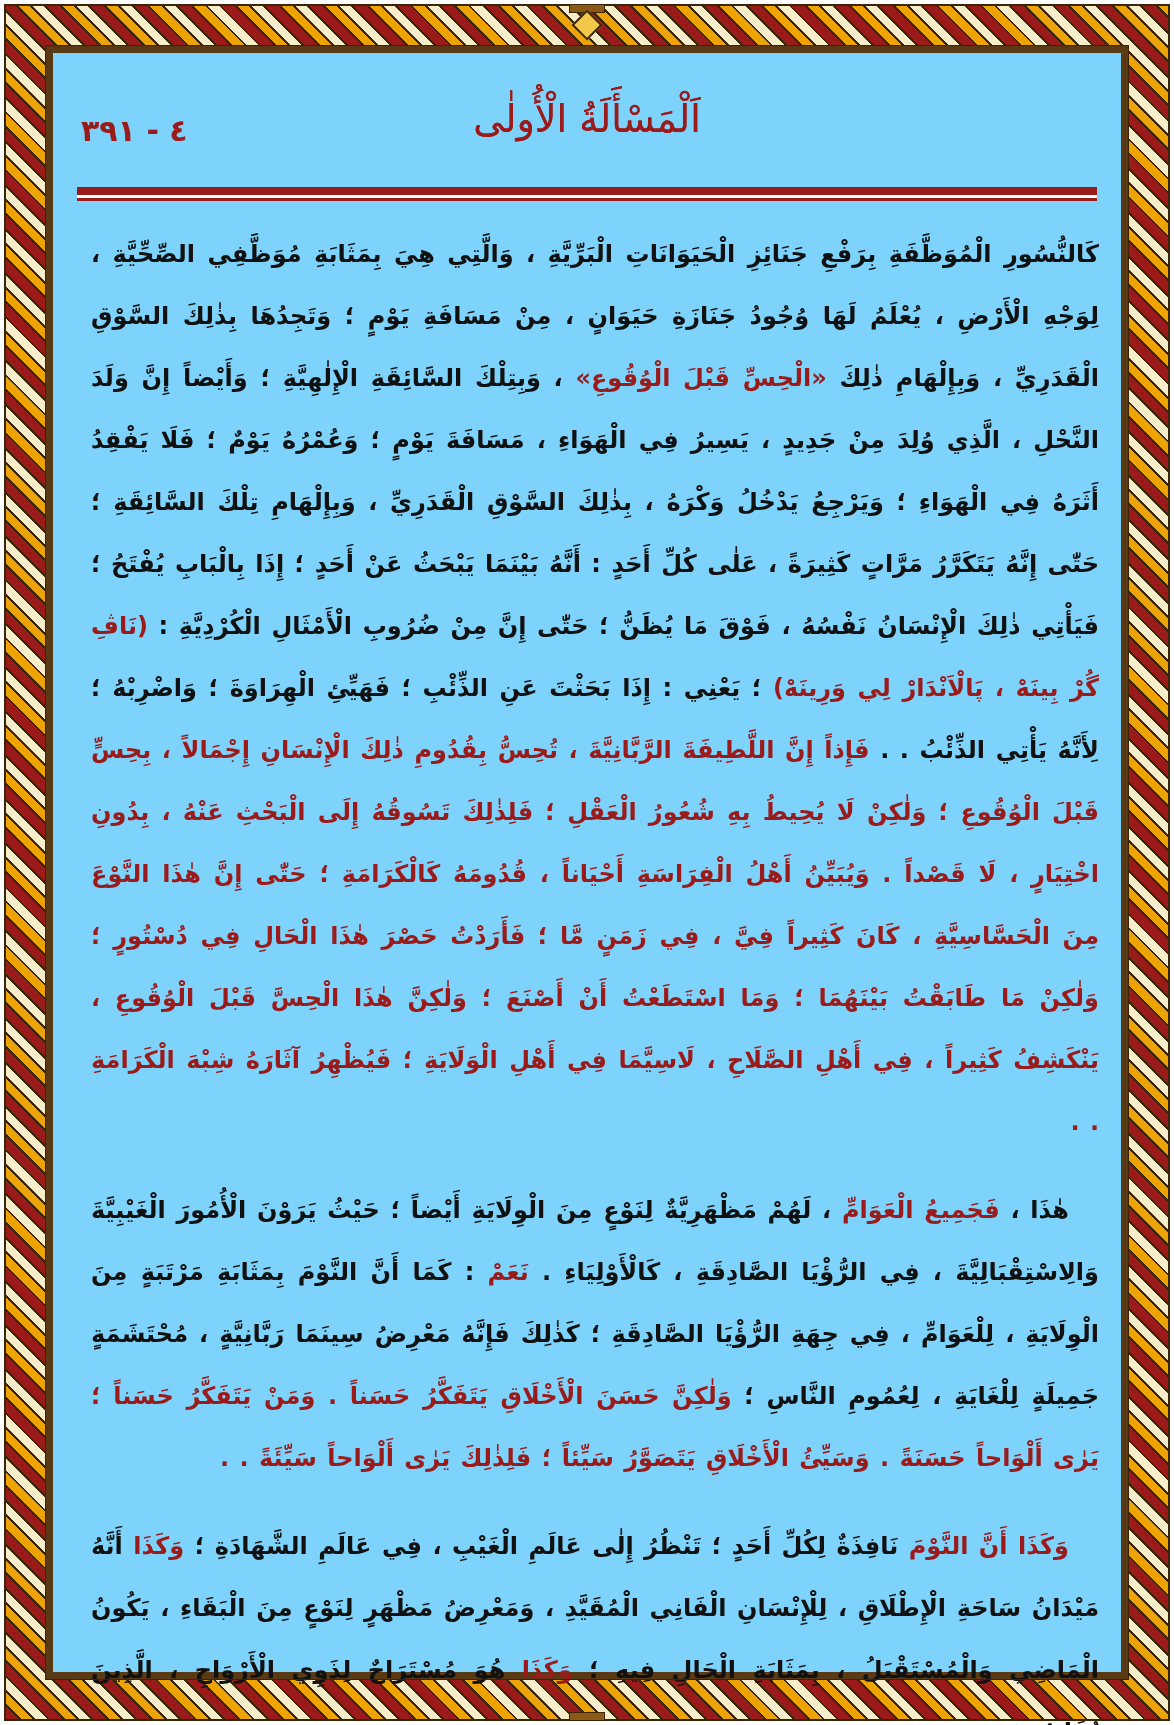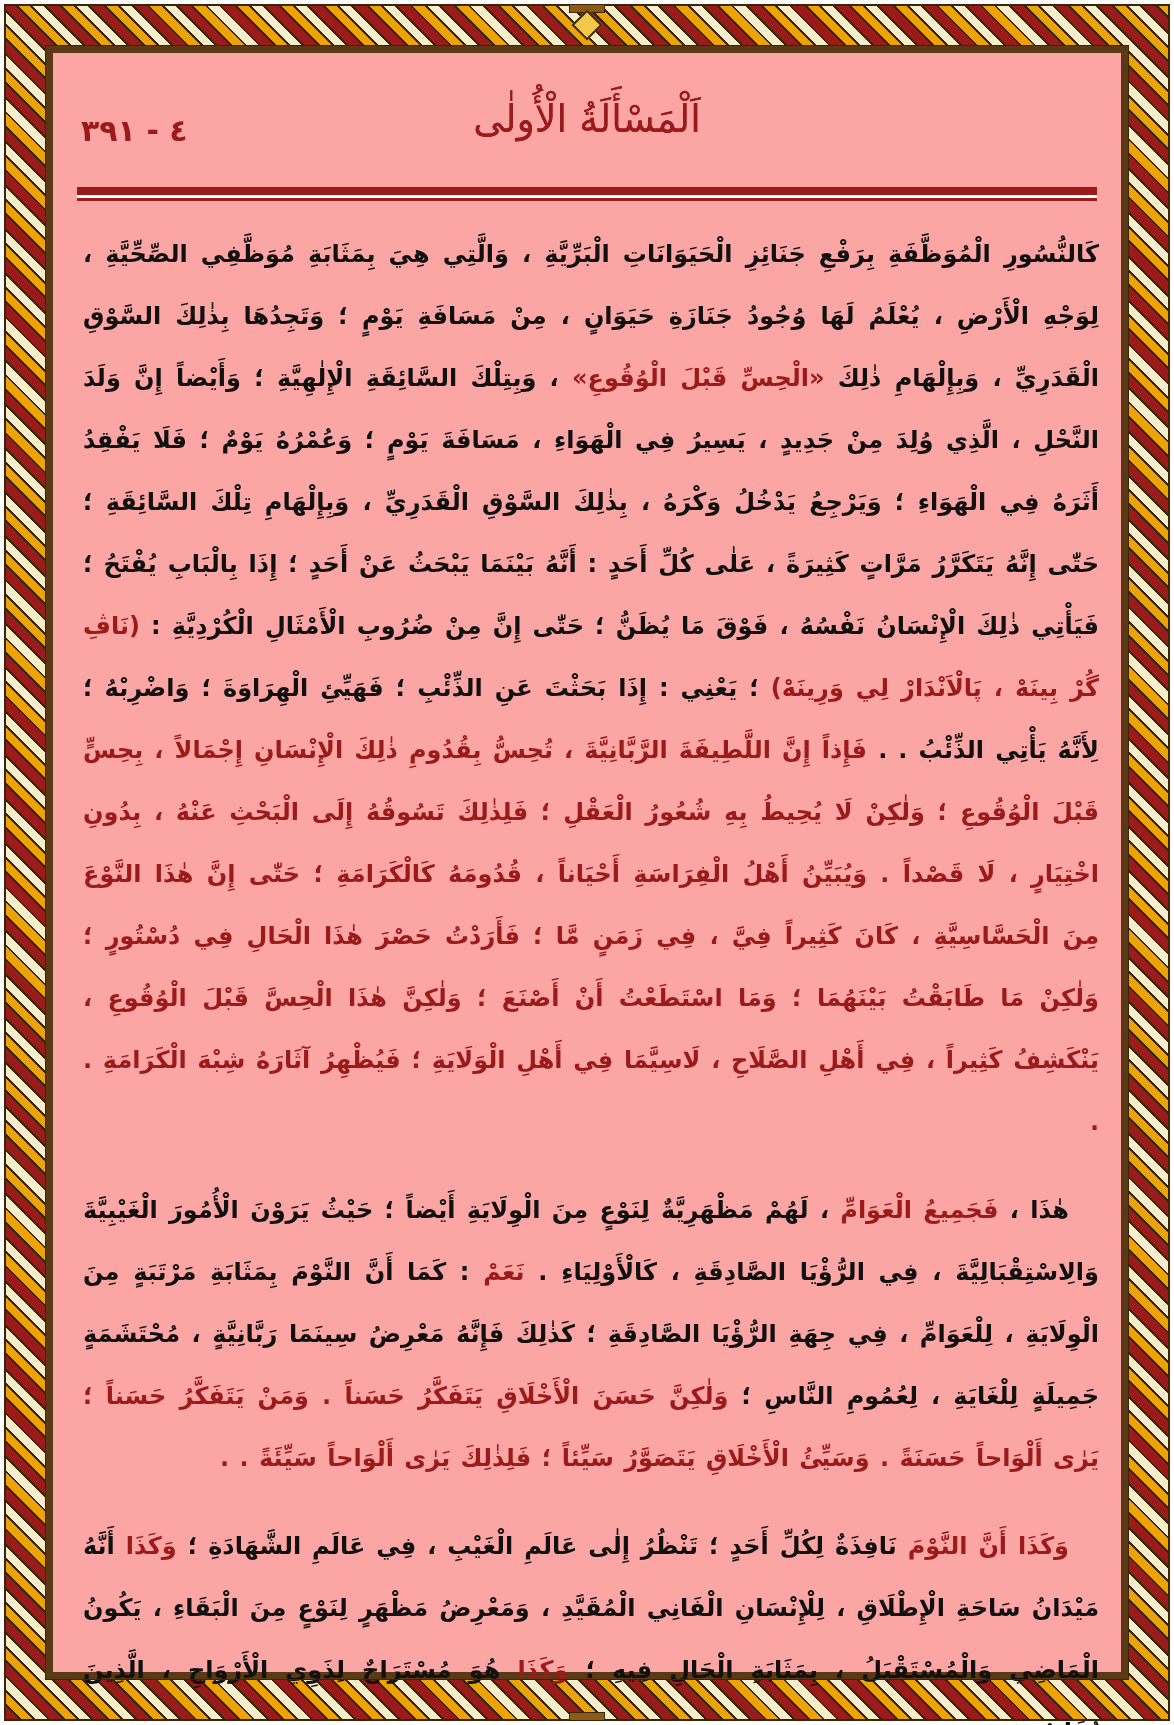--- a/index.html
+++ b/index.html
@@ -27,21 +27,21 @@
   }
   .ornament-tab-top,.ornament-tab-bottom{
     position:absolute;left:50%;transform:translateX(-50%);
     width:34px;height:7px;background:#8a5a16;border:1px solid #3c2406;
   }
   .ornament-tab-top{top:-2px}
   .ornament-tab-bottom{bottom:-2px}
   
   .page{
     position:absolute;inset:46px;
-    background:#fca5a5;
+    background:#7dd3fc;
     border:7px solid #5a3a14;
     outline:1px solid #3c2406;
     padding:0 22px;
     box-sizing:border-box;
     direction:rtl;
   }
   
   .header{position:relative;height:104px;margin-top:26px;}
   .pagenum{
     position:absolute;left:6px;top:34px;
@@ -57,21 +57,21 @@
   .rule-thin{height:3px;background:#9b1b1b;}
   
   .bodytext{
     margin-top:22px;
     font-size:24px;font-weight:bold;
     line-height:62px;
     text-align:justify;
     color:#111111;
     word-spacing:2px;
   }
-  .para{margin:0 0 26px 8px;}
+  .para{margin:0 0 26px 16px;}
   .para.indent{text-indent:30px;}
   .r{color:#9b1b1b;}
   .k{color:#111111;}
 </style>
 </head>
 <body>
 
 <div class="frame">
   <span class="ornament-tab-top"></span>
   <span class="ornament-diamond"></span>

